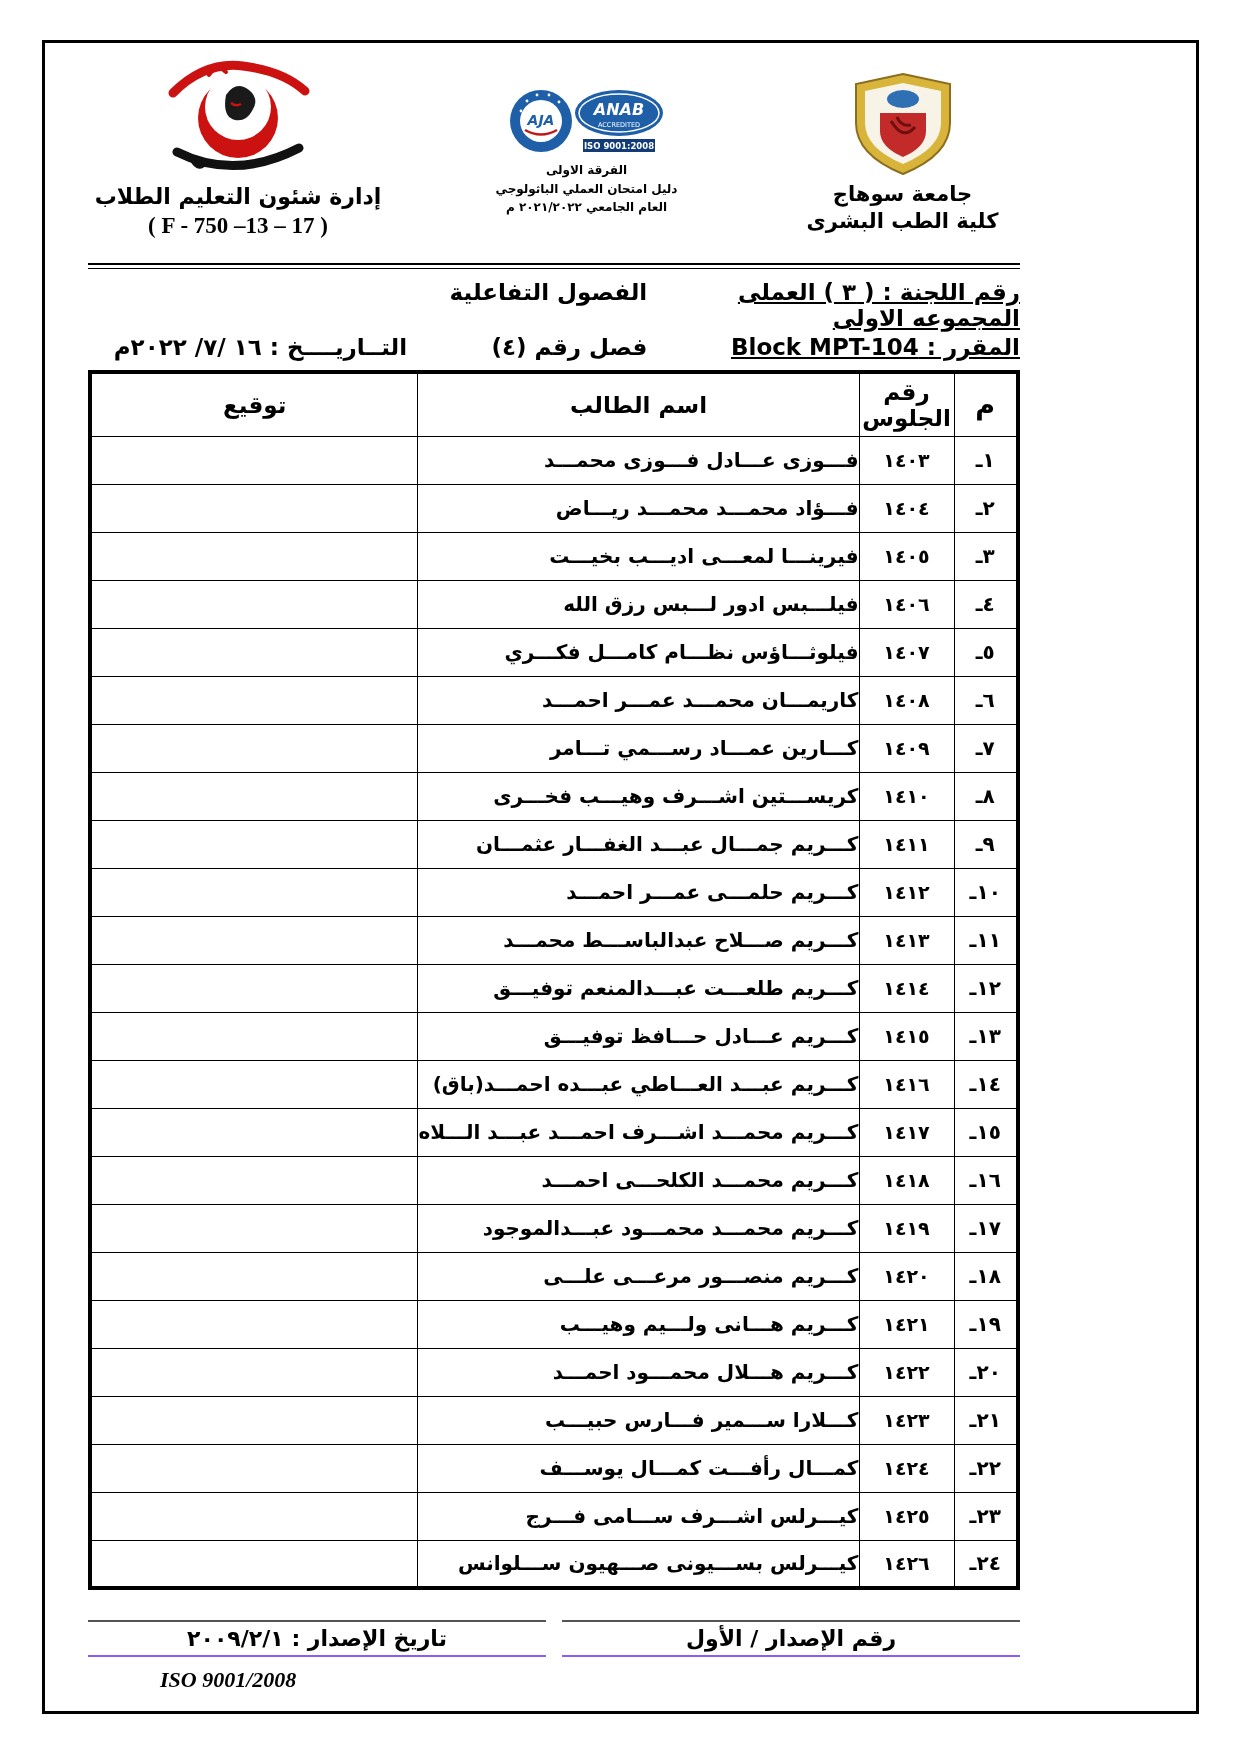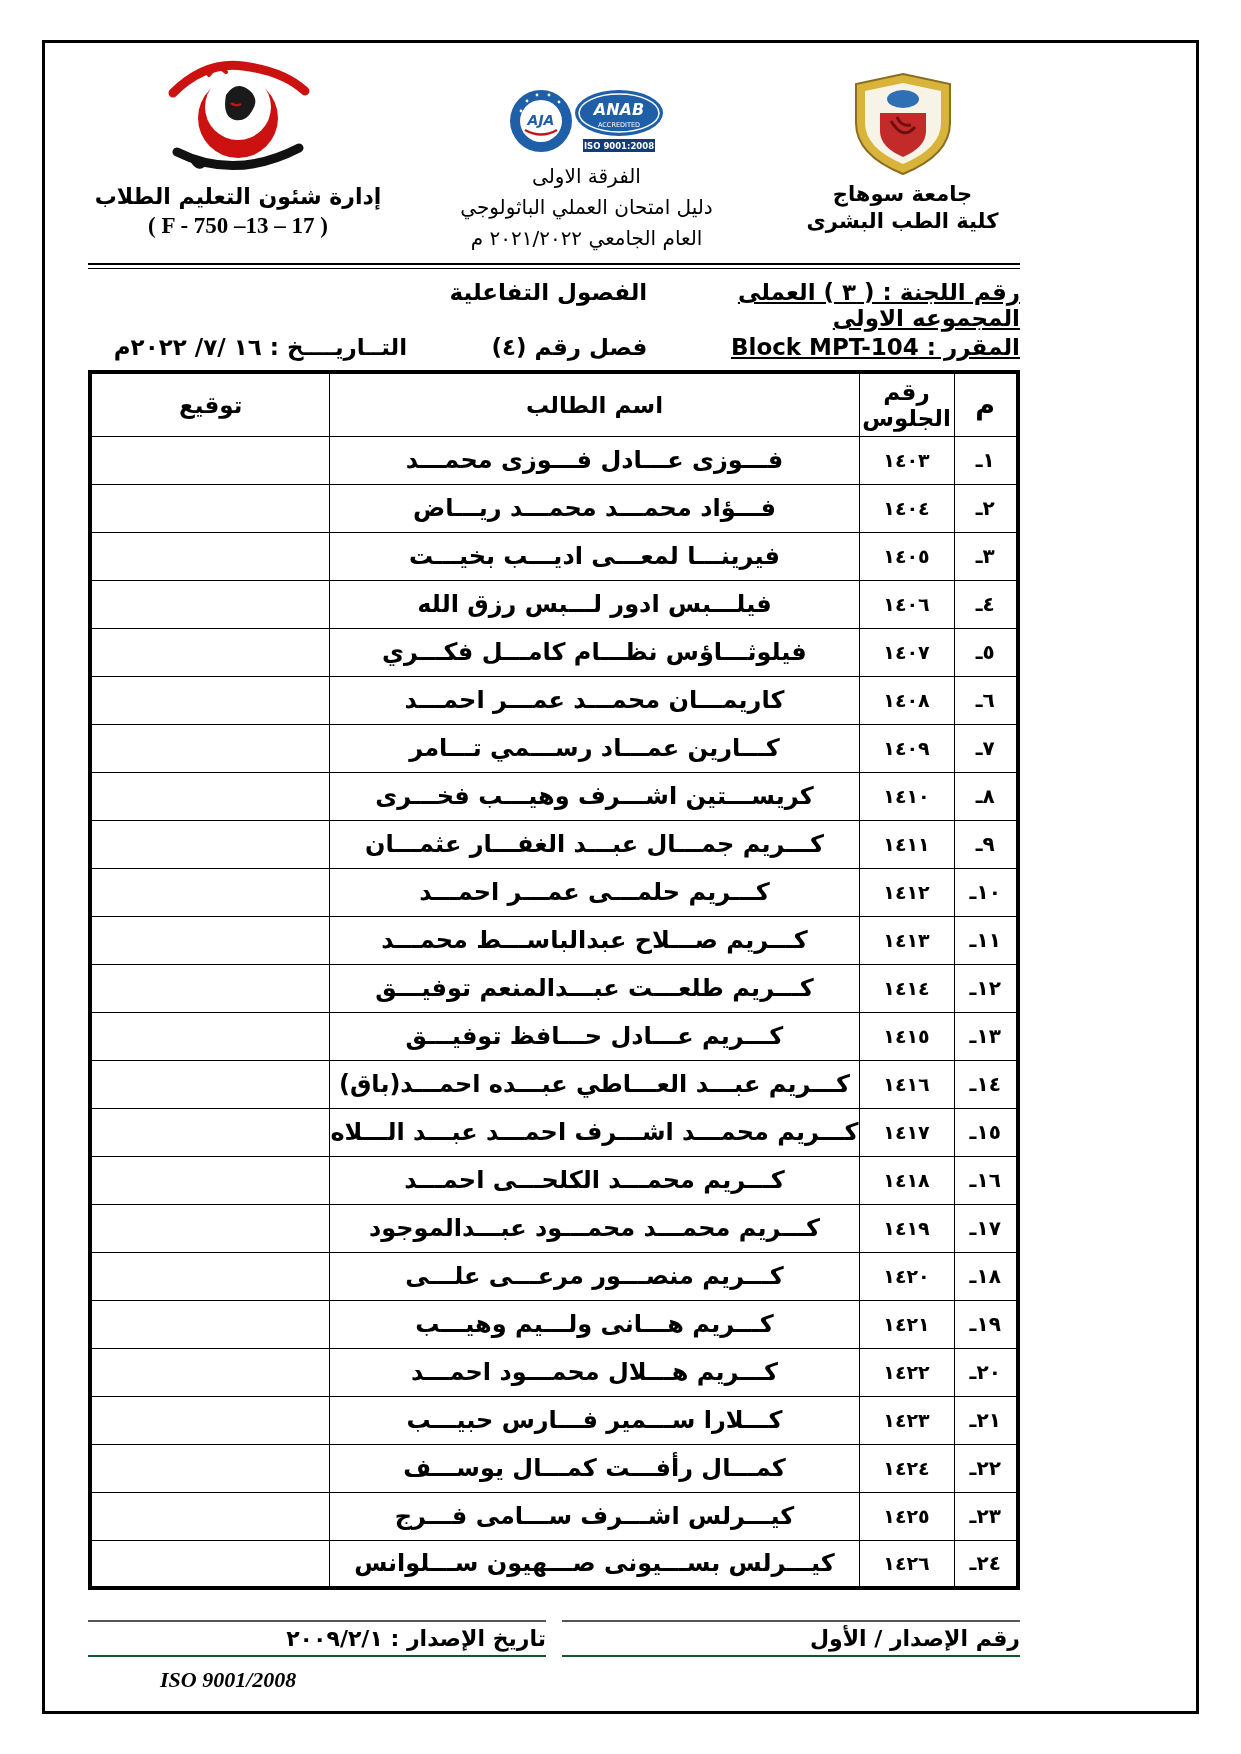--- a/index.html
+++ b/index.html
@@ -14,21 +14,21 @@
     position:absolute; left:43px; top:12px; width:932px;
     direction:rtl;
   }
 
   
   .hdr { display:flex; align-items:flex-start; min-height:206px; }
   .hdr-univ { width:235px; text-align:center; padding-top:16px; }
   .hdr-univ .u-line { font-weight:bold; font-size:21px; line-height:1.3; }
   .hdr-center { flex:1; text-align:center; padding-top:34px; }
   .logos { display:flex; justify-content:center; align-items:center; margin-bottom:8px; }
-  .hdr-center .c-line { font-weight:normal; font-size:20px; line-height:1.55; }
+  .hdr-center .c-line { font-weight:bold; font-size:12px; line-height:1.55; }
   .hdr-admin { width:300px; text-align:center; }
   .hdr-admin .a-line { font-weight:bold; font-size:22px; line-height:1.45; }
   .form-code { font-family:"Liberation Serif", serif; font-weight:bold; font-size:23px; direction:ltr; }
 
   .sep { height:6px; border-top:2px solid #000; border-bottom:1px solid #000; margin:2px 0 10px; }
 
   
   .info-row { display:flex; align-items:baseline; font-weight:bold; font-size:23px; margin:3px 0; }
   .info-right { width:40%;text-decoration:underline; }
   .info-center { width:23%; text-align:right; }
@@ -38,28 +38,28 @@
   table { border-collapse:collapse; width:100%; margin-top:10px; border:4px solid #000; }
   th, td { border:1px solid #000; font-weight:bold; vertical-align:middle; }
   thead th { height:64px; font-size:23px; text-align:center; }
   thead th.idx { font-size:27px; }
   tbody td { height:48px; }
   col.c-idx  { width:64px; }
   col.c-seat { width:95px; }
   col.c-name { width:402px; }
   td.idx  { text-align:center; font-size:20px; }
   td.seat { text-align:center; font-size:19px; letter-spacing:6px; }
-  td.name { text-align:center; font-size:24px; white-space:nowrap; overflow:hidden; }
+  td.name { font-size:20px; white-space:nowrap; overflow:hidden; }
   td.sig  { background:#fff; }
 
   
   .footer { display:flex; gap:16px; margin-top:30px; font-weight:bold; font-size:22px; }
   .footer > div {
-    flex:1; padding:4px 0;
-    border-top:2px solid #555; border-bottom:2px solid #14532d;
+    flex:1; text-align:center; padding:4px 0;
+    border-top:2px solid #555; border-bottom:2px solid #8b5cf6;
   }
   .iso {
     direction:ltr; text-align:left; margin:10px 0 0 72px;
     font-family:"Liberation Serif", serif; font-style:italic; font-weight:bold; font-size:22px;
   }
 </style>
 </head>
 <body>
 
 <div class="frame">

